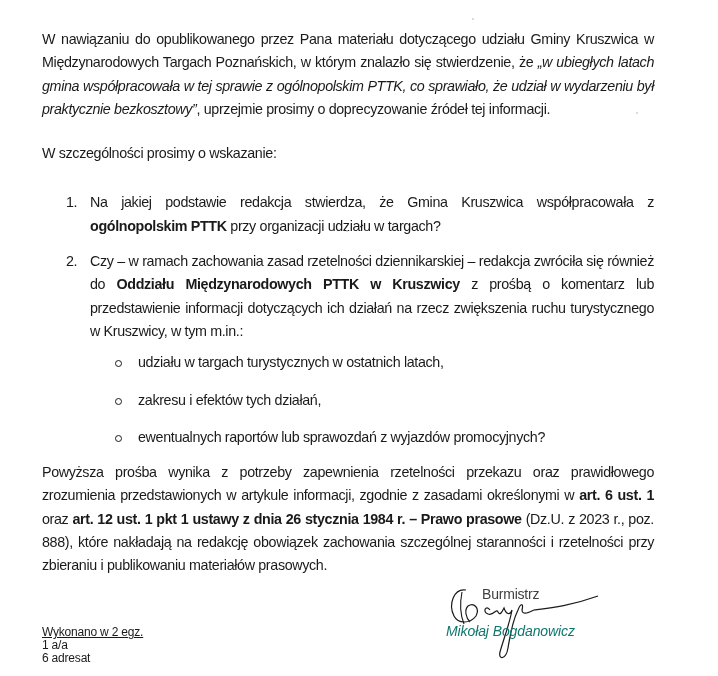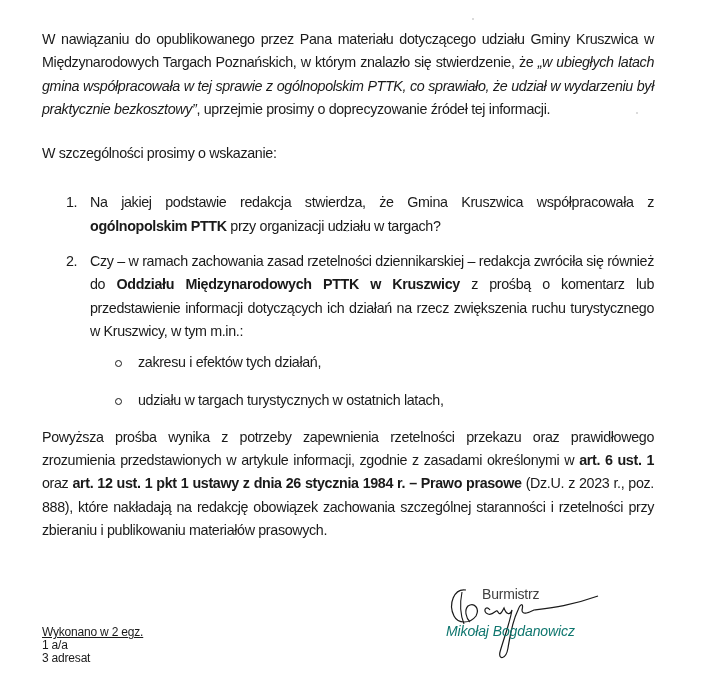--- a/index.html
+++ b/index.html
@@ -53,40 +53,41 @@
 
   <ol class="main para">
     <li>
       <span class="num">1.</span>
       <span>Na jakiej podstawie redakcja stwierdza, że Gmina Kruszwica współpracowała z </span><b>ogólnopolskim PTTK</b><span> przy organizacji udziału w targach?</span>
     </li>
     <li>
       <span class="num">2.</span>
       <span>Czy – w ramach zachowania zasad rzetelności dziennikarskiej – redakcja zwróciła się również do </span><b>Oddziału Międzynarodowych PTTK w Kruszwicy</b><span> z prośbą o komentarz lub przedstawienie informacji dotyczących ich działań na rzecz zwiększenia ruchu turystycznego w Kruszwicy, w tym m.in.:</span>
       <ul class="sub">
+        <li><span class="bullet"></span><span>udziału w targach turystycznych w ostatnich latach,</span></li>
         <li><span class="bullet"></span><span>zakresu i efektów tych działań,</span></li>
-        <li><span class="bullet"></span><span>udziału w targach turystycznych w ostatnich latach,</span></li>
+        <li style="margin-bottom:0"><span class="bullet"></span><span>ewentualnych raportów lub sprawozdań z wyjazdów promocyjnych?</span></li>
       </ul>
     </li>
   </ol>
 
   <p class="para" style="margin-top:4px"><span>Powyższa prośba wynika z potrzeby zapewnienia rzetelności przekazu oraz prawidłowego zrozumienia przedstawionych w artykule informacji, zgodnie z zasadami określonymi w </span><b>art. 6 ust. 1</b><span> oraz </span><b>art. 12 ust. 1 pkt 1 ustawy z dnia 26 stycznia 1984 r. – Prawo prasowe</b><span> (Dz.U. z 2023 r., poz. 888), które nakładają na redakcję obowiązek zachowania szczególnej staranności i rzetelności przy zbieraniu i publikowaniu materiałów prasowych.</span></p>
 </div>
 
 <div class="sig">
   <svg width="200" height="90" viewBox="0 0 200 90">
     <path d="M26 8 C14 6 8 22 14 34 C18 42 30 42 36 34 C40 26 34 20 28 24 C24 28 26 36 30 40" fill="none" stroke="#1a1a1a" stroke-width="1.2"></path>
     <path d="M22 10 C20 20 20 32 24 42" fill="none" stroke="#1a1a1a" stroke-width="1.1"></path>
     <path d="M50 28 C46 22 42 30 48 32 C54 34 56 26 58 30 C60 34 62 30 64 26 C66 32 70 34 72 28 C70 40 64 56 60 70 C58 78 66 78 68 66 C70 54 72 40 78 28 C80 22 84 20 82 28 C82 34 90 30 94 28 C110 26 130 24 158 14" fill="none" stroke="#1a1a1a" stroke-width="1.2"></path>
   </svg>
   <span class="sig-title">Burmistrz</span>
   <span class="sig-name">Mikołaj Bogdanowicz</span>
 </div>
 
 <div class="footer-note">
   <div class="u">Wykonano w 2 egz.</div>
   <div>1 a/a</div>
-  <div>3 adresat</div>
+  <div>6 adresat</div>
 </div>
 
 <span class="speck" style="left:472px;top:18px"></span>
 <span class="speck" style="left:636px;top:112px"></span>
 <span class="speck" style="left:346px;top:230px"></span>
 
 </body></html>

